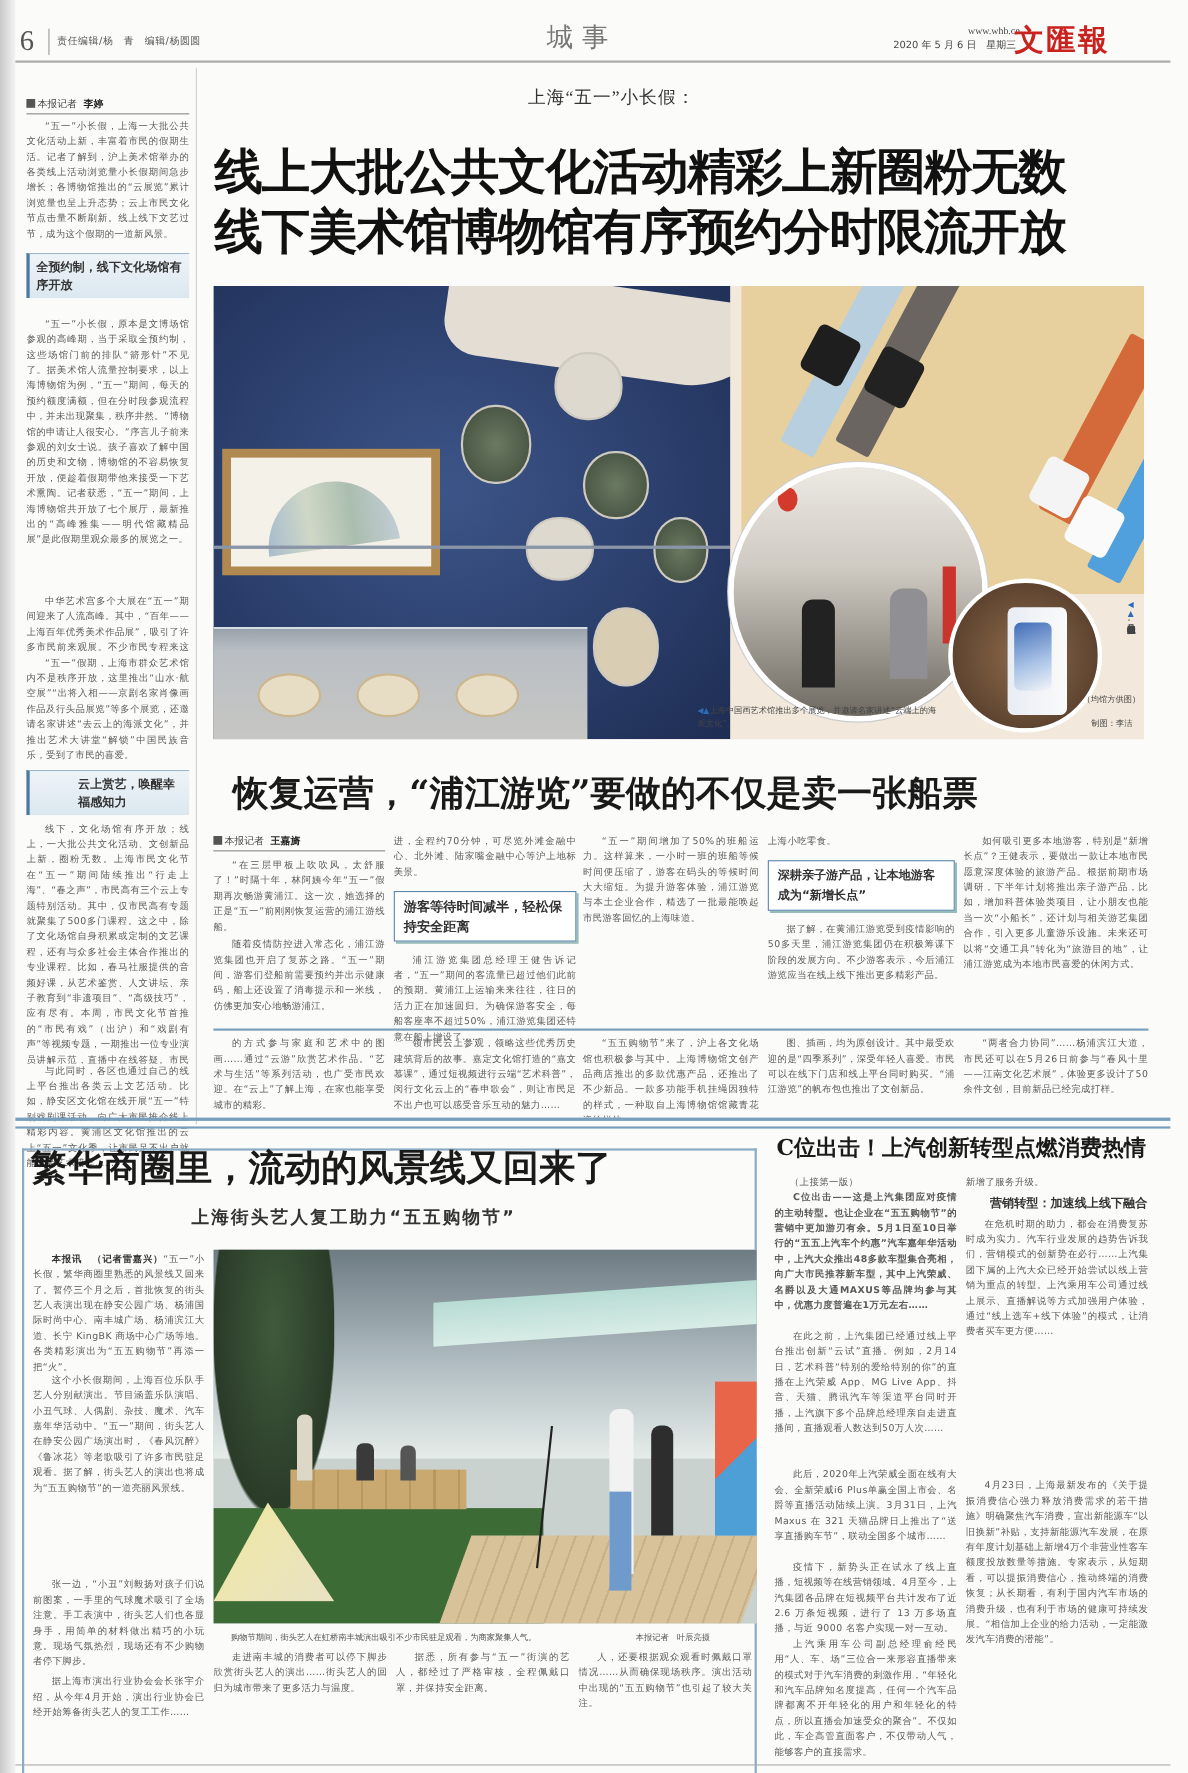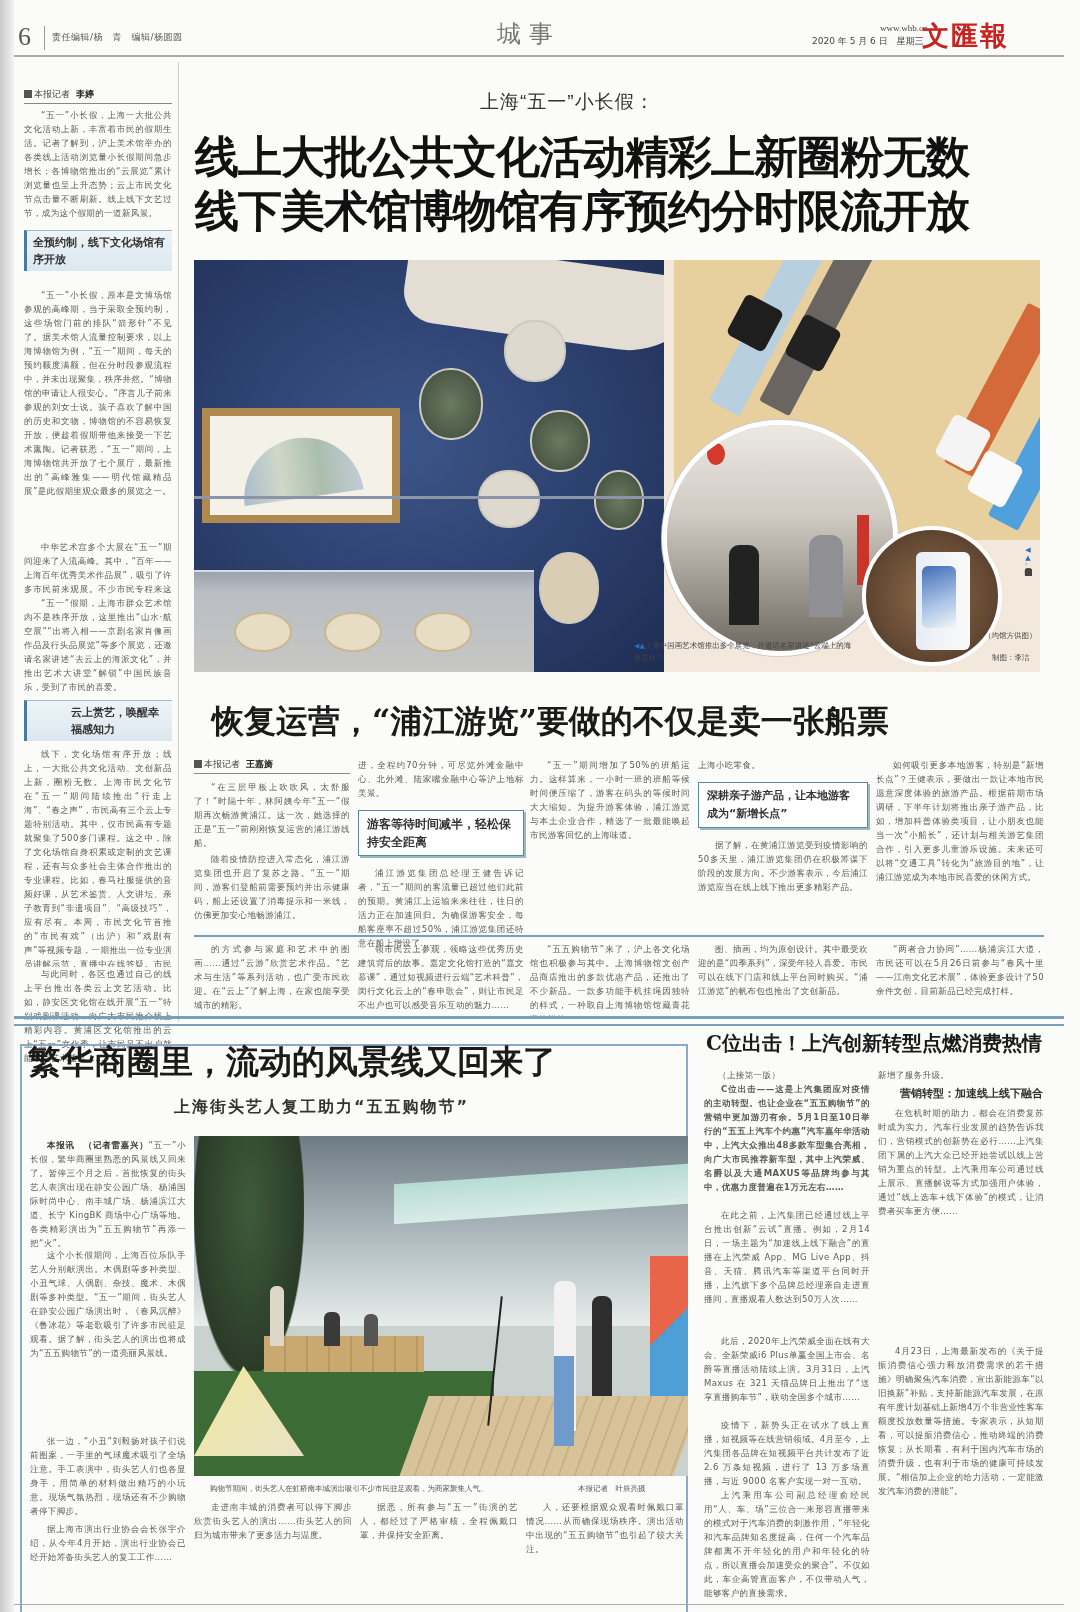--- a/index.html
+++ b/index.html
@@ -18,21 +18,21 @@
   .mast-rule{left:14px;top:55px;width:1050px;height:2px;background:#aaa;}
   
   .col{font-size:8.5px;line-height:14px;color:#5a5a5a;text-align:justify;font-family:"DejaVu Sans",sans-serif;overflow:hidden;letter-spacing:0.4px;}
   .col p{text-indent:2em;}
   .byline{font-size:9px;color:#444;font-family:"DejaVu Sans",sans-serif;border-bottom:1px solid #888;padding-bottom:2px;}
   .byline .sq{display:inline-block;width:8px;height:8px;background:#555;margin-right:2px;vertical-align:-1px;}
   .byline b{margin-left:6px;font-weight:bold;color:#222;}
   .subhead-box{background:linear-gradient(#eef4f8,#dbe7ef);border-left:3px solid #4a7aa0;border-top:1px solid #9bb8cc;font-weight:bold;color:#333;font-family:"DejaVu Sans",sans-serif;font-size:11px;line-height:17px;padding:3px 6px;}
   .subhead-box2{background:#fff;border:1.5px solid #5a87aa;box-shadow:2px 2px 0 #9bb;font-weight:bold;color:#333;font-family:"DejaVu Sans",sans-serif;font-size:12px;line-height:18px;padding:4px 8px;}
   
-  .kicker{left:480px;top:89px;font-size:19px;color:#333;font-family:Liberation Sans, sans-serif;letter-spacing:1px;}
+  .kicker{left:480px;top:79px;font-size:16px;color:#333;font-family:Liberation Serif, serif;letter-spacing:1px;}
   .headline1{left:195px;top:130px;width:850px;font-size:44px;line-height:54px;font-weight:900;color:#111;font-family:"DejaVu Sans",sans-serif;letter-spacing:-1px;white-space:nowrap;}
   .photo-main{left:194px;top:260px;width:846px;height:412px;background:#f2e8db;overflow:hidden;}
   .mus{position:absolute;left:0;top:0;width:470px;height:412px;background:radial-gradient(ellipse at 45% 45%,#3c5588 0%,#2a3d6a 60%,#1e2d52 100%);}
   .frame{position:absolute;left:8px;top:148px;width:198px;height:115px;background:#b08950;padding:8px;}
   .frame-in{width:100%;height:100%;background:#f4f1e8;position:relative;}
   .fanpic{position:absolute;left:30px;top:22px;width:120px;height:60px;border-radius:60px 60px 0 0;background:linear-gradient(90deg,#9ab3c9,#c9d3c1,#9eb5a4,#b8c6d2);transform:rotate(-8deg);opacity:.85;}
   .case{position:absolute;left:0;top:310px;width:340px;height:102px;background:linear-gradient(#9aa3ab 0%,#b9bec4 20%,#c7c7c3 100%);border-top:2px solid #d5dde3;}
   .disk{position:absolute;width:58px;height:40px;border-radius:50%;background:#e7dcc4;border:2px solid #cbb78f;}
   .wfan{position:absolute;border-radius:48%;background:#ddd9cf;border:2px solid #cfcac0;}
   .wfan.dark{background:radial-gradient(#6b7a62,#3e4a3a);}
@@ -218,21 +218,21 @@
 <div class="abs blue-rule-thin" style="left:14px;top:1024px;width:1050px;"></div>
 
 <div class="abs box-left"></div>
 <div class="abs headline3">繁华商圈里，流动的风景线又回来了</div>
 <div class="abs sub3">上海街头艺人复工助力“五五购物节”</div>
 <div class="abs" style="left:30px;top:1138px;width:156px;">
   <div class="col" style="height:110px;">
       <p><b style="color:#333">本报讯　（记者雷嘉兴）</b><span>“五一”小长假，繁华商圈里熟悉的风景线又回来了。暂停三个月之后，首批恢复的街头艺人表演出现在静安公园广场、杨浦国际时尚中心、南丰城广场、杨浦滨江大道、长宁 KingBK 商场中心广场等地。各类精彩演出为“五五购物节”再添一把“火”。</span></p>
     </div>
   <div class="col" style="height:186px;">
-      <p>这个小长假期间，上海百位乐队手艺人分别献演出。木偶剧等多种类型、小丑气球、人偶剧、杂技、魔术、木偶剧等多种类型。“五一”期间，街头艺人在静安公园广场演出时，《春风沉醉》《鲁冰花》等老歌吸引了许多市民驻足观看。据了解，街头艺人的演出也将成为“五五购物节”的一道亮丽风景线。</p>
+      <p>这个小长假期间，上海百位乐队手艺人分别献演出。节目涵盖乐队演唱、小丑气球、人偶剧、杂技、魔术、汽车嘉年华活动中。“五一”期间，街头艺人在静安公园广场演出时，《春风沉醉》《鲁冰花》等老歌吸引了许多市民驻足观看。据了解，街头艺人的演出也将成为“五五购物节”的一道亮丽风景线。</p>
     </div>
   <div class="col" style="height:88px;">
       <p>张一边，“小丑”刘毅扬对孩子们说前图案，一手里的气球魔术吸引了全场注意。手工表演中，街头艺人们也各显身手，用简单的材料做出精巧的小玩意。现场气氛热烈，现场还有不少购物者停下脚步。</p>
     </div>
   <div class="col" style="height:70px;">
       <p>据上海市演出行业协会会长张宇介绍，从今年4月开始，演出行业协会已经开始筹备街头艺人的复工工作……</p>
     </div>
 </div>
 <div class="abs photo2">
   <div style="position:absolute;left:0;top:0;width:100%;height:190px;background:linear-gradient(#6d7b83,#b7c3c7 60%,#e6ece9);"></div>
@@ -263,21 +263,21 @@
     <p>人，还要根据观众观看时佩戴口罩情况……从而确保现场秩序。演出活动中出现的“五五购物节”也引起了较大关注。</p>
   </div>
 
 <div class="abs headline4">C位出击！上汽创新转型点燃消费热情</div>
 <div class="abs" style="left:704px;top:1068px;width:166px;">
   <div class="col" style="height:14px;padding-left:14px;">（上接第一版）</div>
   <div class="col" style="height:126px;font-weight:bold;">
       <p>C位出击——这是上汽集团应对疫情的主动转型。也让企业在“五五购物节”的营销中更加游刃有余。5月1日至10日举行的“五五上汽车个约惠”汽车嘉年华活动中，上汽大众推出48多款车型集合亮相，向广大市民推荐新车型，其中上汽荣威、名爵以及大通MAXUS等品牌均参与其中，优惠力度普遍在1万元左右……</p>
     </div>
   <div class="col" style="height:126px;">
-      <p>在此之前，上汽集团已经通过线上平台推出创新“云试”直播。例如，2月14日，一场主题为“加速线上线下融合”的直播在上汽荣威 App、MG Live App、抖音、天猫、腾讯汽车等渠道平台同时开播，上汽旗下多个品牌总经理亲自走进直播间，直播观看人数达到50万人次……</p>
+      <p>在此之前，上汽集团已经通过线上平台推出创新“云试”直播。例如，2月14日，艺术科普“特别的爱给特别的你”的直播在上汽荣威 App、MG Live App、抖音、天猫、腾讯汽车等渠道平台同时开播，上汽旗下多个品牌总经理亲自走进直播间，直播观看人数达到50万人次……</p>
     </div>
   <div class="col" style="height:84px;">
       <p>此后，2020年上汽荣威全面在线有大会、全新荣威i6 Plus单赢全国上市会、名爵等直播活动陆续上演。3月31日，上汽 Maxus 在 321 天猫品牌日上推出了“送享直播购车节”，联动全国多个城市……</p>
     </div>
   <div class="col" style="height:70px;">
       <p>疫情下，新势头正在试水了线上直播，短视频等在线营销领域。4月至今，上汽集团各品牌在短视频平台共计发布了近 2.6 万条短视频，进行了 13 万多场直播，与近 9000 名客户实现一对一互动。</p>
     </div>
   <div class="col" style="height:112px;">
       <p>上汽乘用车公司副总经理俞经民用“人、车、场”三位合一来形容直播带来的模式对于汽车消费的刺激作用，“年轻化和汽车品牌知名度提高，任何一个汽车品牌都离不开年轻化的用户和年轻化的特点，所以直播会加速受众的聚合”。不仅如此，车企高管直面客户，不仅带动人气，能够客户的直接需求。</p>
     </div>

